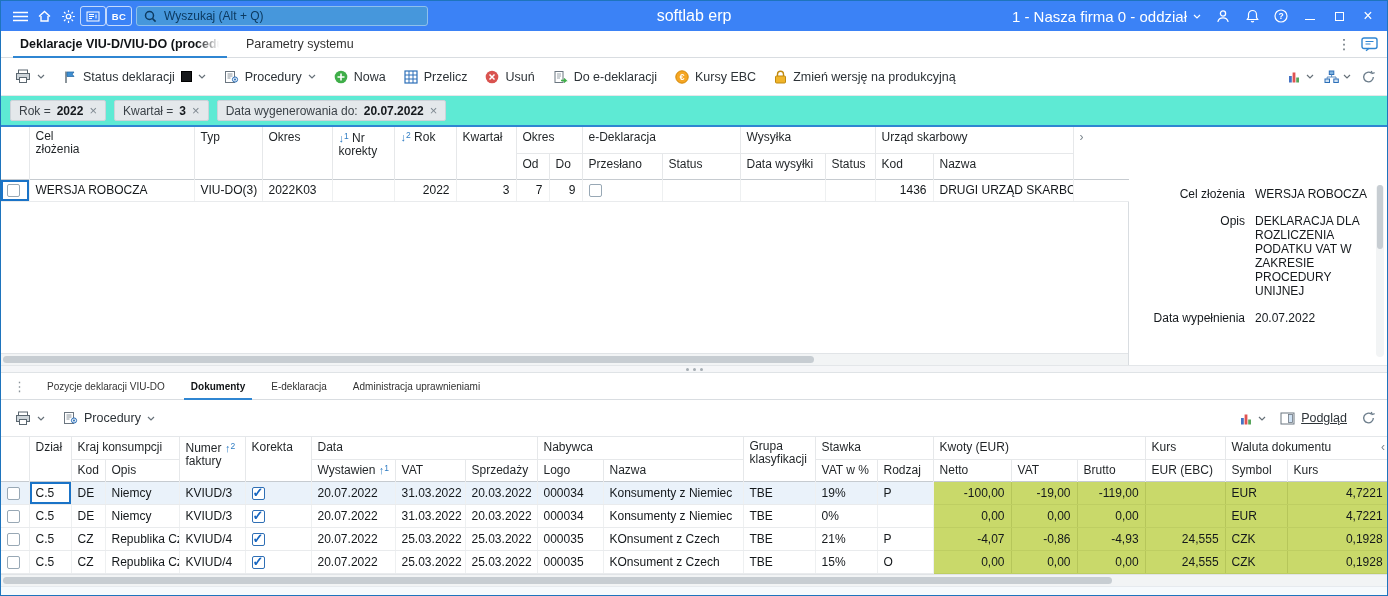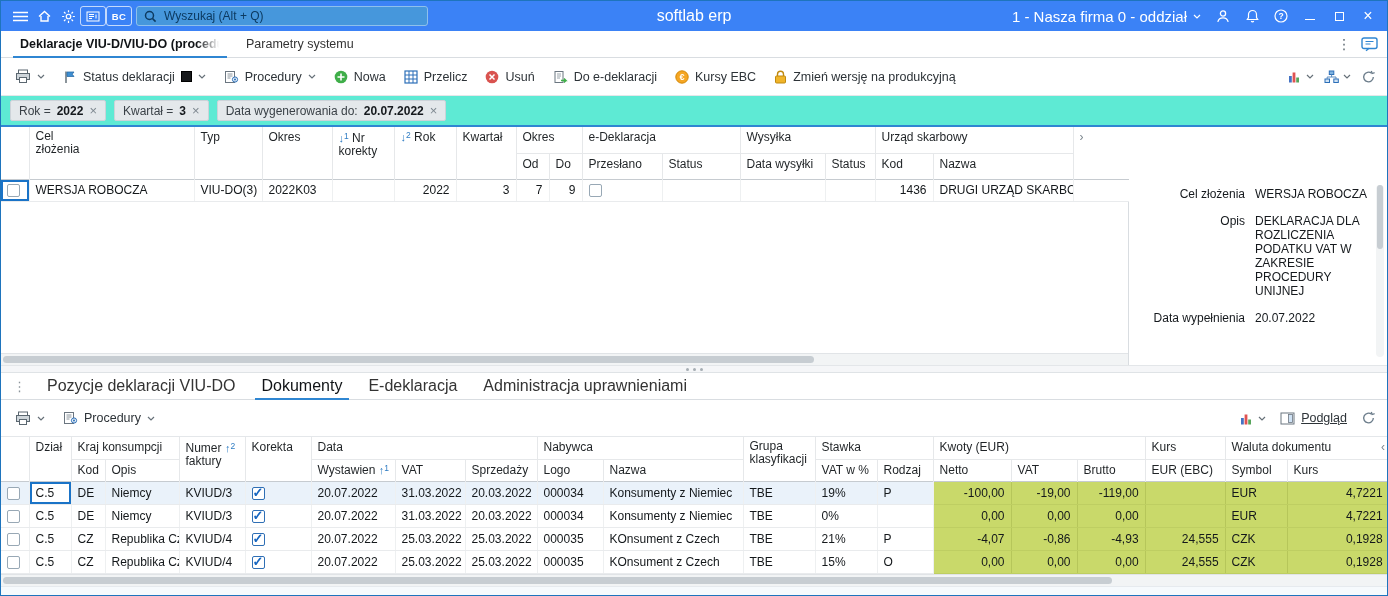--- a/index.html
+++ b/index.html
@@ -80,22 +80,22 @@
 .vscroll{position:absolute;top:58px;bottom:8px;right:3px;width:8px;background:#f2f4f5;border-radius:4px;}
 .vthumb{position:absolute;top:0;left:1px;right:1px;height:64px;background:#c7cdd2;border-radius:4px;}
 
 
 .splitter{flex:0 0 8px;background:#f5f6f8;border-top:1px solid #e3e6e9;border-bottom:1px solid #dfe3e6;display:flex;align-items:center;justify-content:center;}
 .grip{display:flex;gap:4px;}
 .grip i{width:3px;height:3px;border-radius:50%;background:#a6adb3;}
 
 
 .btabs{flex:0 0 27px;background:#fff;border-bottom:1px solid #d9dde1;display:flex;align-items:stretch;padding-left:4px;}
-.btab{display:flex;align-items:center;padding:0 13px;font-size:16px;color:#333;position:relative;}
-.btab.active{font-weight:normal;color:#101316;}
+.btab{display:flex;align-items:center;padding:0 13px;font-size:10px;color:#333;position:relative;}
+.btab.active{font-weight:bold;color:#101316;}
 .btab.active::after{content:"";position:absolute;left:6px;right:6px;bottom:-1px;height:2px;background:#2f86d2;}
 .bgrip{display:flex;align-items:center;color:#8b949b;padding:0 8px;font-size:13px;}
 
 .bgrid{flex:0 0 136px;position:relative;background:#fff;}
 .colchev2{position:absolute;top:3px;right:2px;color:#7c868e;font-size:12px;}
 
 .statusbar{flex:1;background:#f6fafd;border-top:1px solid #e6eaee;}
 </style>
 </head>
 <body>

